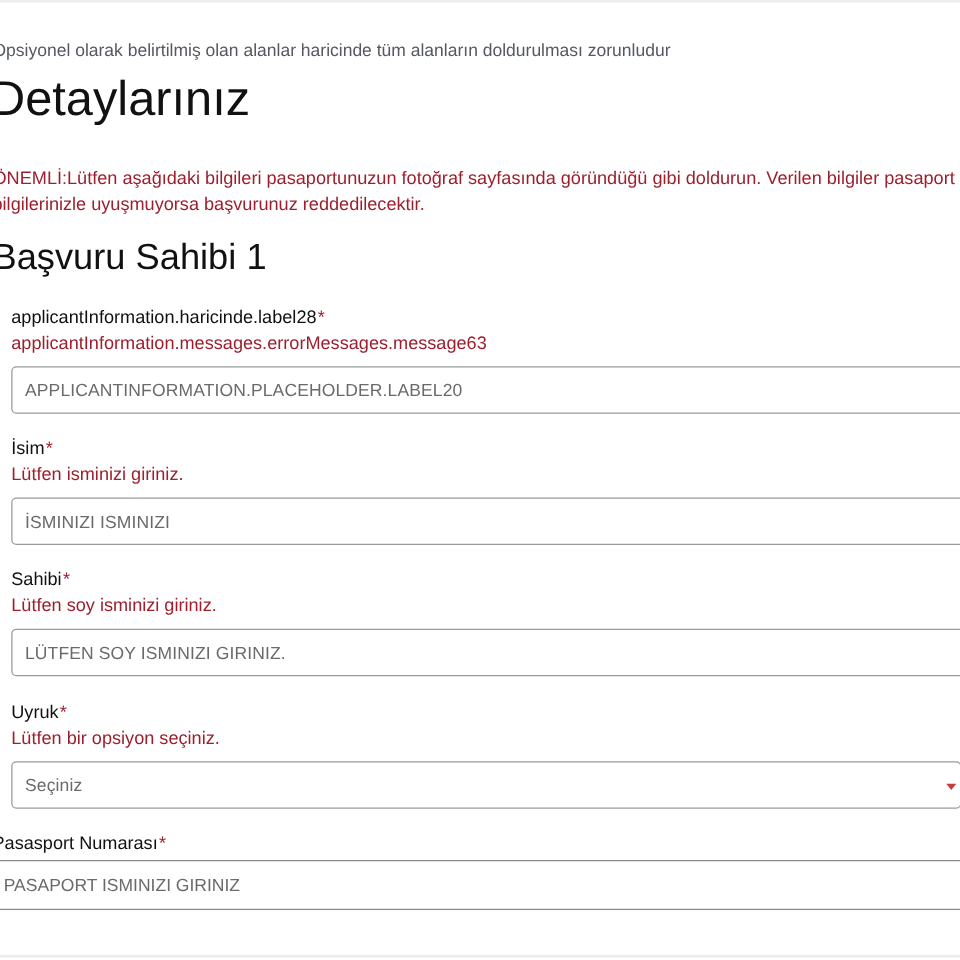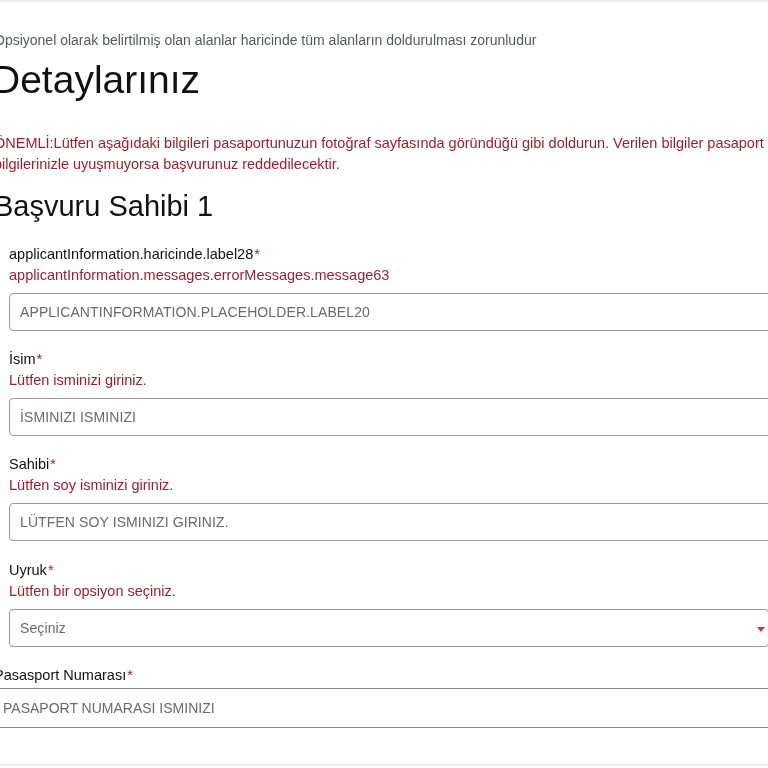--- a/index.html
+++ b/index.html
@@ -180,18 +180,18 @@
     <div class="field-error">Lütfen bir opsiyon seçiniz.</div>
     <div class="input-box select-box">
       <span class="ph">Seçiniz</span>
       <span class="caret"></span>
     </div>
   </div>
 
   <div class="passport-field">
     <div class="field-label"><span>Pasasport Numarası</span><span class="req">*</span></div>
     <div class="passport-input">
-      <span class="ph">PASAPORT NUMARASI ISMINIZI</span>
+      <span class="ph">PASAPORT ISMINIZI GIRINIZ</span>
     </div>
   </div>
 
   <div class="bottom-divider"></div>
 </div>
 
 </body></html>

